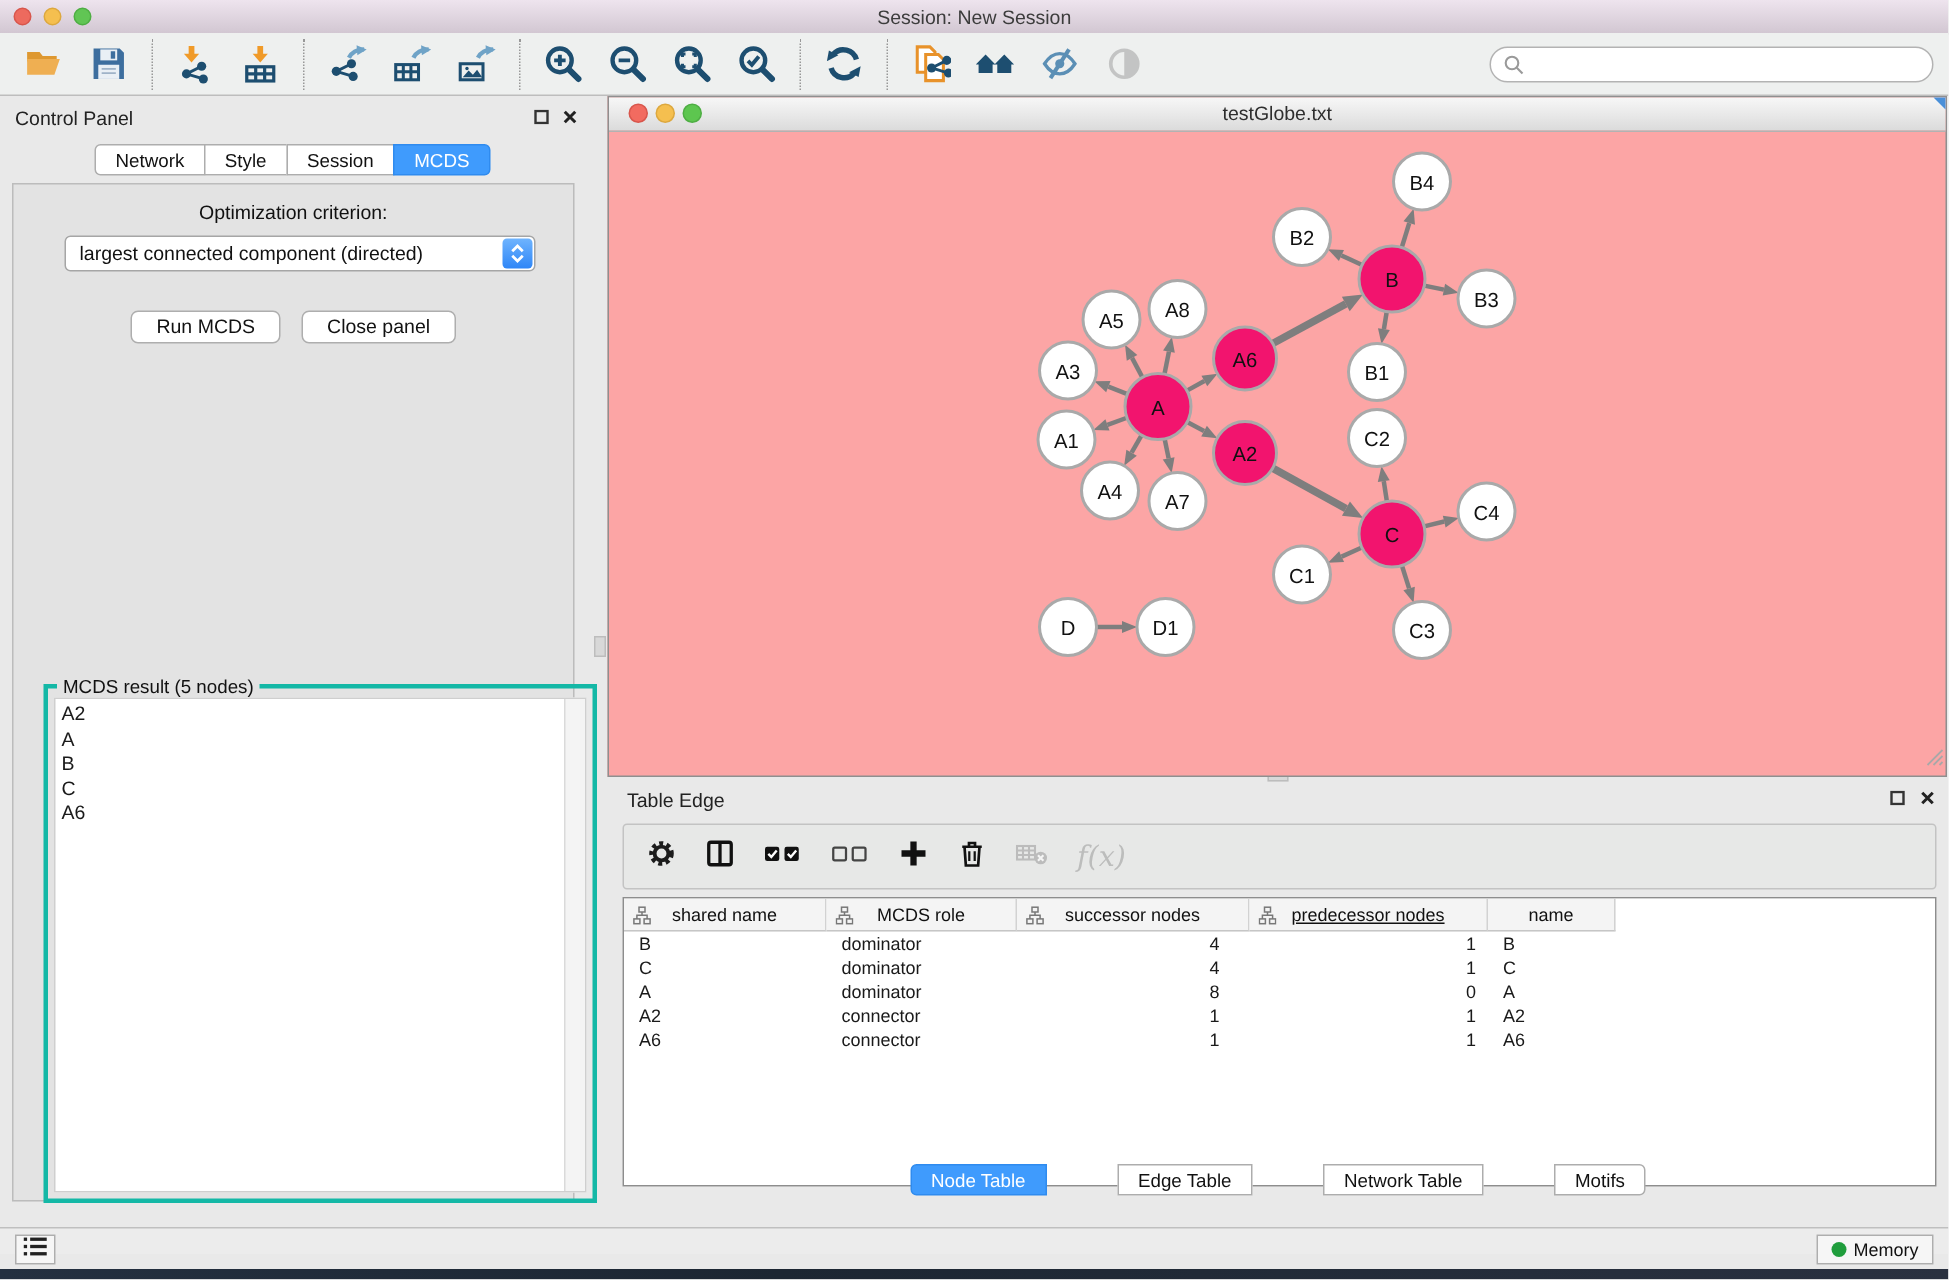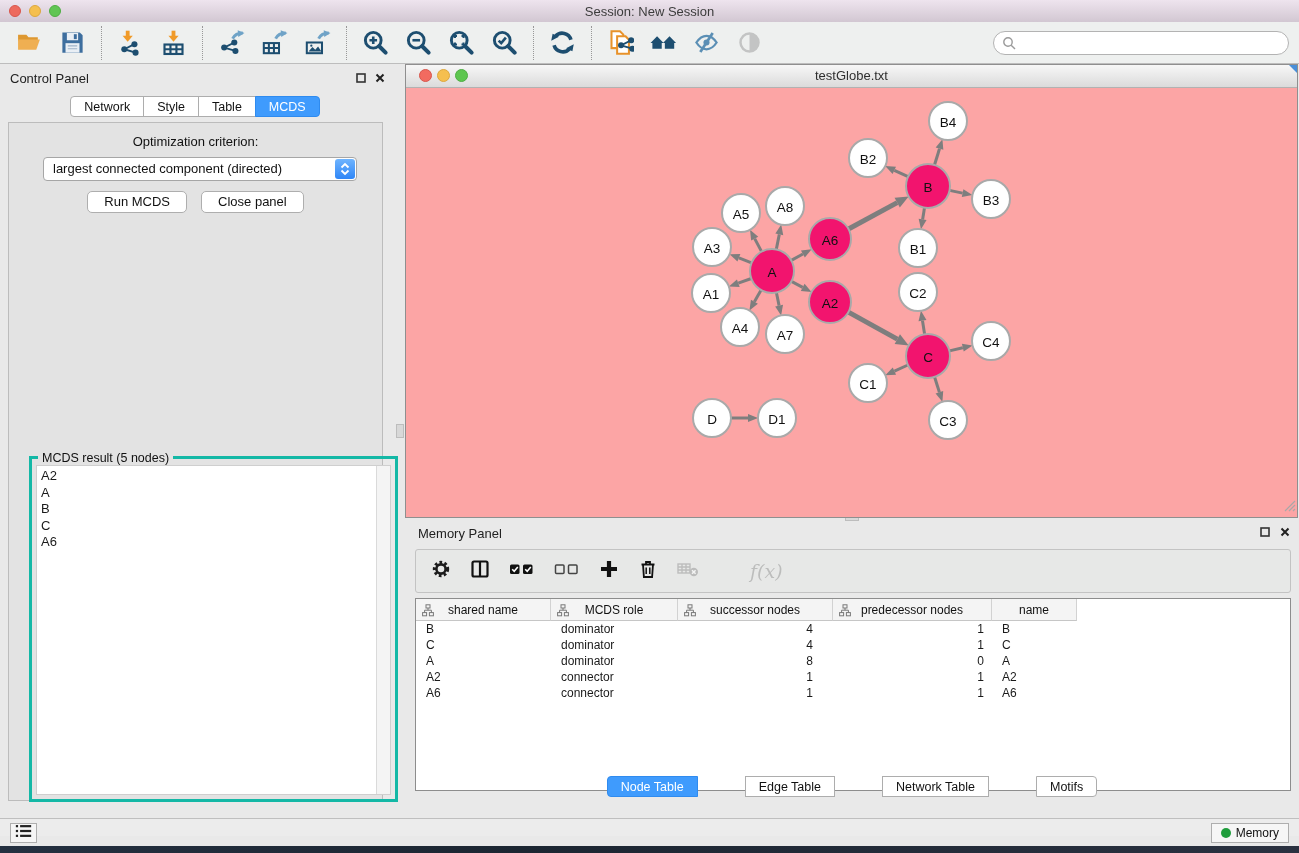--- a/index.html
+++ b/index.html
@@ -43,21 +43,21 @@
   .cp-content{position:absolute;left:8px;top:58px;width:375px;height:679px;background:#e3e3e3;
     border:1px solid #bcbcbc;box-sizing:border-box;}
   .opt-label{position:absolute;left:0;right:0;top:11px;text-align:center;font-size:13px;color:#111;}
   .select{position:absolute;left:34px;top:34px;width:314px;height:24px;background:#fff;
     border:1px solid #a6a6a6;border-radius:4px;box-sizing:border-box;}
   .select-value{position:absolute;left:9px;top:3px;font-size:13px;color:#111;white-space:nowrap;}
   .select-stepper{position:absolute;right:1px;top:1px;width:20px;height:20px;border-radius:3px;
     background:linear-gradient(#6fb4fe,#2f86f7);display:flex;align-items:center;justify-content:center;}
   .btn-row{position:absolute;left:0;right:0;top:68px;display:flex;justify-content:center;gap:14px;}
   .mac-btn{height:22px;line-height:20px;padding:0 16px;background:#fff;border:1px solid #aeaeae;
-    border-radius:5px;font-size:13px;color:#111;}
+    border-radius:5px;font-size:13px;color:#111;margin-top:16px;}
   .group-box{position:absolute;left:20px;top:333px;width:363px;height:340px;border:3px solid #14b8a6;}
   .gb-title{position:absolute;top:-8px;left:6px;background:#e3e3e3;padding:0 4px;font-size:12.5px;color:#111;}
   .gb-list{position:absolute;left:4px;right:4px;top:6px;bottom:4px;background:#fff;border:1px solid #cfcfcf;}
   .gb-scroll{position:absolute;right:0;top:0;bottom:0;width:13px;background:#f4f4f4;border-left:1px solid #dadada;}
   .gb-item{font-size:13px;line-height:16.5px;padding-left:4px;}
   .gb-items{padding-top:2px;}
 
   
   .net-window{position:absolute;left:405px;top:64px;width:893px;height:454px;background:#fca5a5;
     border:1px solid #8f8f8f;box-sizing:border-box;}
@@ -74,21 +74,21 @@
   .resize-grip{position:absolute;right:1px;bottom:1px;}
 
   
   .table-panel{position:absolute;left:405px;top:518px;width:894px;height:300px;}
   .tp-title{position:absolute;left:13px;top:8px;font-size:13px;color:#222;}
   .tp-toolbar{position:absolute;left:10px;top:31px;width:876px;height:44px;background:#e7e8e7;
     border:1px solid #c3c3c3;border-radius:3px;display:flex;align-items:center;gap:19px;
     padding-left:15px;box-sizing:border-box;}
   .tp-ic{display:flex;align-items:center;}
   .tp-ic.disabled{opacity:.55;}
-  .fx{font-family:"DejaVu Serif",serif;font-style:italic;font-size:19px;color:#9a9a9a;margin-left:32px;}
+  .fx{font-family:"DejaVu Serif",serif;font-style:italic;font-size:19px;color:#9a9a9a;}
   .tp-table{position:absolute;left:10px;top:80px;width:876px;height:193px;background:#fff;
     border:1px solid #8d8d8d;box-sizing:border-box;overflow:hidden;}
   .t-head{display:flex;height:22px;}
   .t-hc{position:relative;background:#f4f4f4;border-right:1px solid #d2d2d2;border-bottom:1px solid #c6c6c6;
     font-size:12px;display:flex;align-items:center;justify-content:center;box-sizing:border-box;color:#111;}
   .t-hc .tree{position:absolute;left:6px;top:5px;}
   .t-fill{flex:1;background:#fff;}
   .t-row{display:flex;height:16px;font-size:12px;align-items:center;}
   .t-cell{box-sizing:border-box;white-space:nowrap;overflow:hidden;}
   .tp-tabs{top:258px;gap:48px;}
@@ -313,21 +313,21 @@
         </svg>
     </span>
     <span class="panel-ctl" style="left:374px;">
       <svg width="10" height="10" viewBox="0 0 10 10">
           <path d="M1.5 1.5 8.5 8.5 M8.5 1.5 1.5 8.5" stroke="#222" stroke-width="2"></path>
         </svg>
     </span>
     <div class="seg-row cp-tabs">
         <div class="seg">Network</div>
         <div class="seg">Style</div>
-        <div class="seg">Table</div>
+        <div class="seg">Session</div>
         <div class="seg active">MCDS</div>
       </div>
     <div class="cp-content">
       <div class="opt-label">Optimization criterion:</div>
       <div class="select">
         <span class="select-value">largest connected component (directed)</span>
         <span class="select-stepper">
           <svg width="12" height="14" viewBox="0 0 12 14">
               <path d="M2.5 5.5 L6 2 L9.5 5.5" fill="none" stroke="#fff" stroke-width="1.8"></path>
               <path d="M2.5 8.5 L6 12 L9.5 8.5" fill="none" stroke="#fff" stroke-width="1.8"></path>
@@ -483,21 +483,21 @@
         </g>
     </svg>
     <span class="resize-grip">
       <svg width="13" height="13" viewBox="0 0 13 13">
           <path d="M12 2 2 12 M12 6 6 12 M12 10 10 12" stroke="#a8a8a8" stroke-width="1.2"></path>
         </svg>
     </span>
   </div>
 
   <div class="table-panel">
-    <div class="tp-title">Memory Panel</div>
+    <div class="tp-title">Table Edge</div>
     <span class="panel-ctl" style="left:854px;top:8px;">
       <svg width="10" height="10" viewBox="0 0 10 10">
           <rect x="1" y="1" width="8" height="8" fill="none" stroke="#333" stroke-width="1.6"></rect>
         </svg>
     </span>
     <span class="panel-ctl" style="left:874px;top:8px;">
       <svg width="10" height="10" viewBox="0 0 10 10">
           <path d="M1.5 1.5 8.5 8.5 M8.5 1.5 1.5 8.5" stroke="#222" stroke-width="2"></path>
         </svg>
     </span>
@@ -576,21 +576,21 @@
           </div>
           <div class="t-hc" style="width: 155px;">
             <svg class="tree" width="12" height="13" viewBox="0 0 12 13">
               <rect x="4" y="0.8" width="4" height="3.2" fill="none" stroke="#787878" stroke-width="1"></rect>
               <rect x="0.6" y="8.6" width="4" height="3.2" fill="none" stroke="#787878" stroke-width="1"></rect>
               <rect x="7.4" y="8.6" width="4" height="3.2" fill="none" stroke="#787878" stroke-width="1"></rect>
               <path d="M6 4v2.2 M2.6 8.6V6.2h6.8v2.4" fill="none" stroke="#787878" stroke-width="1"></path>
             </svg>
             <span>successor nodes</span>
           </div>
-          <div class="t-hc" style="width: 159px;">
+          <div class="t-hc" style="width: 159px; text-decoration: underline;">
             <svg class="tree" width="12" height="13" viewBox="0 0 12 13">
               <rect x="4" y="0.8" width="4" height="3.2" fill="none" stroke="#787878" stroke-width="1"></rect>
               <rect x="0.6" y="8.6" width="4" height="3.2" fill="none" stroke="#787878" stroke-width="1"></rect>
               <rect x="7.4" y="8.6" width="4" height="3.2" fill="none" stroke="#787878" stroke-width="1"></rect>
               <path d="M6 4v2.2 M2.6 8.6V6.2h6.8v2.4" fill="none" stroke="#787878" stroke-width="1"></path>
             </svg>
             <span>predecessor nodes</span>
           </div>
           <div class="t-hc" style="width: 85px;">
             <span>name</span>

